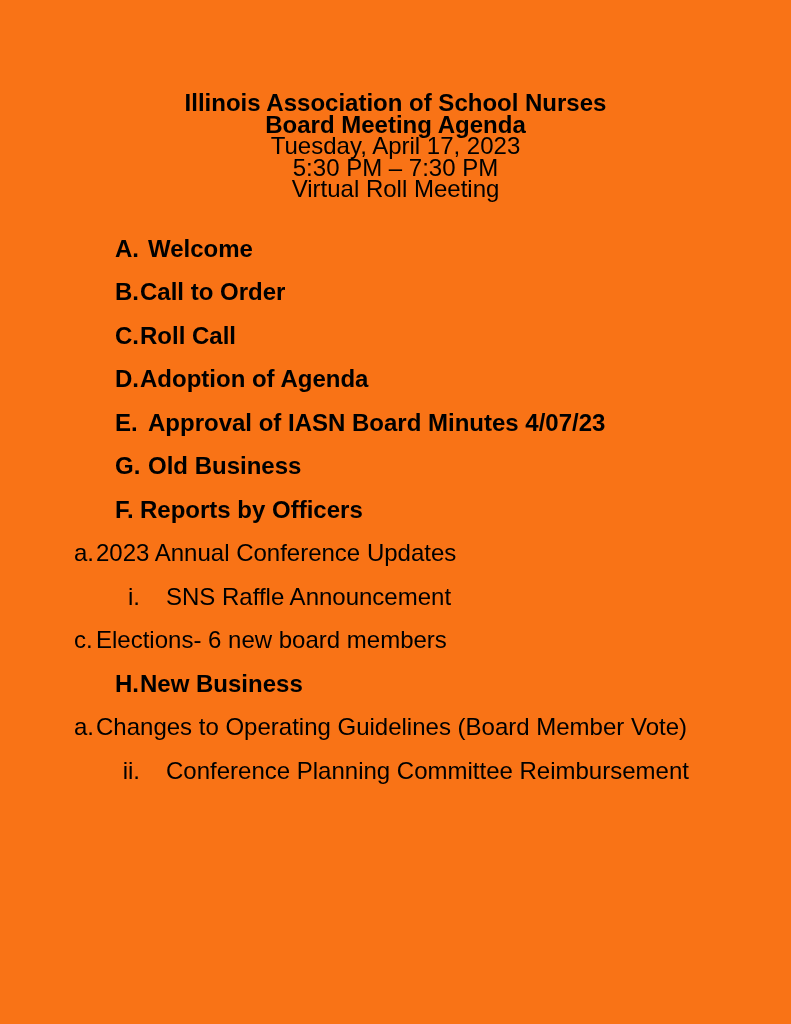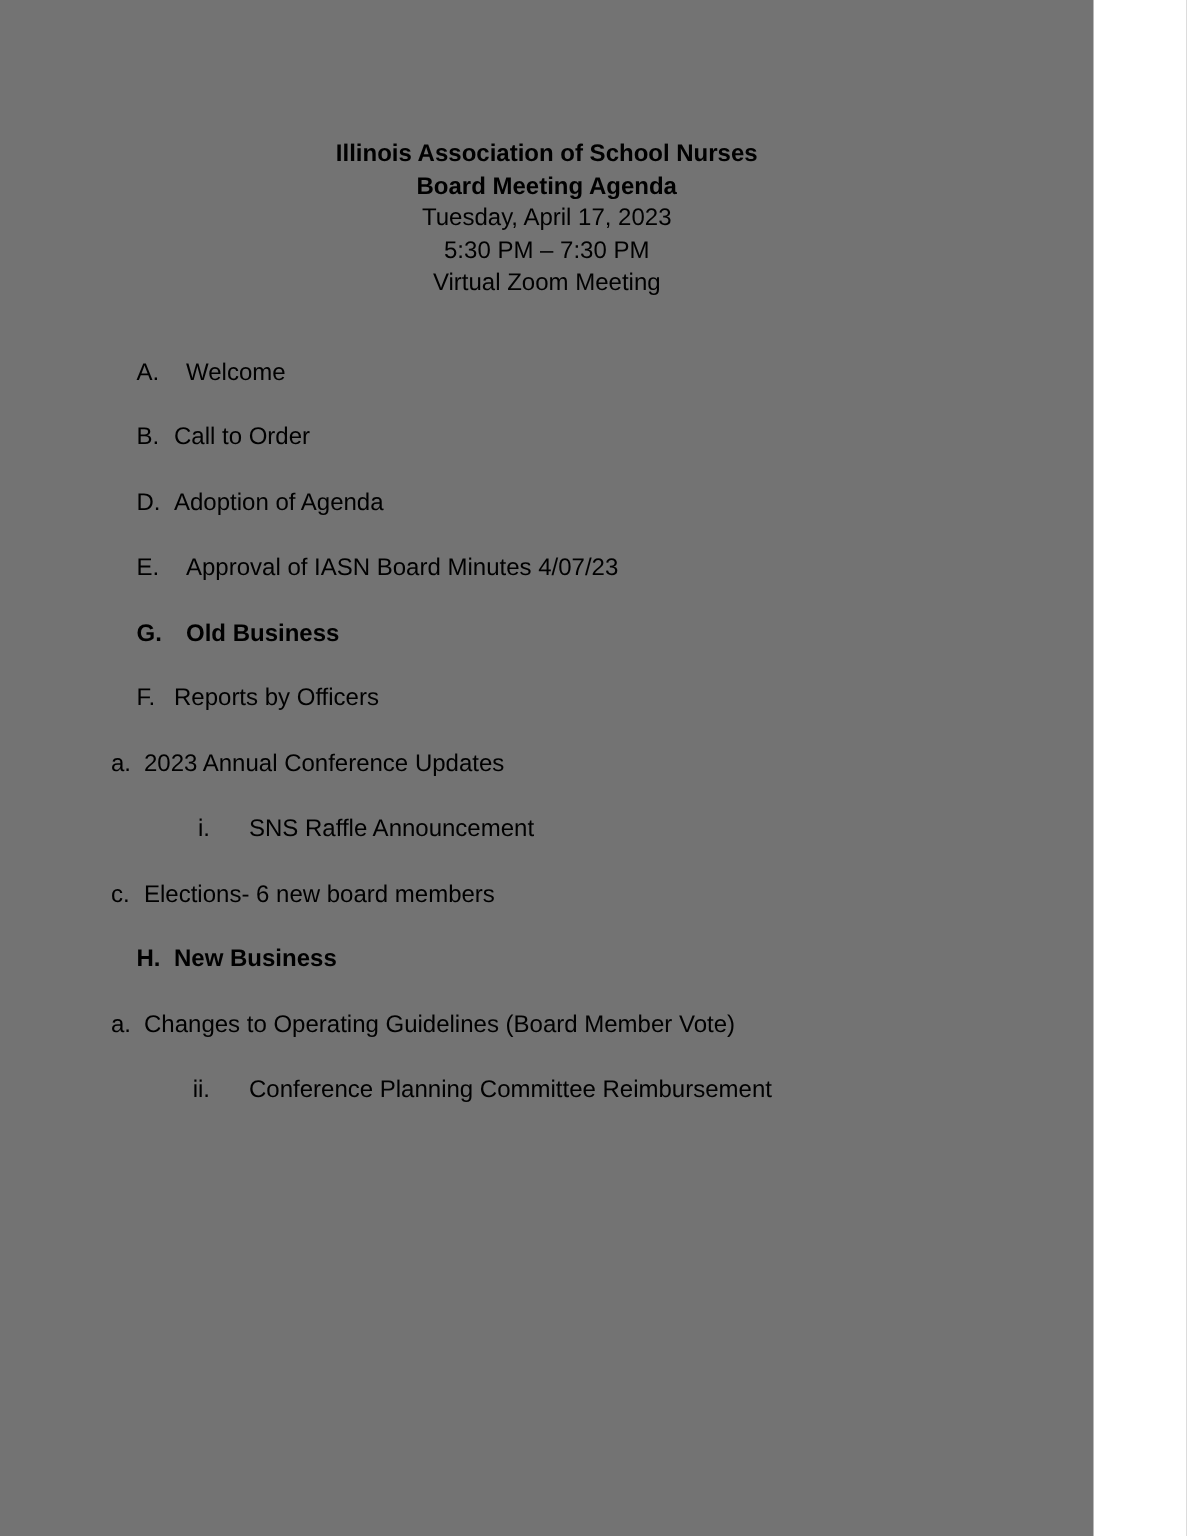--- a/index.html
+++ b/index.html
@@ -2,65 +2,66 @@
 <html><head>
 <meta charset="utf-8">
 <style>
   html, body {
     margin: 0;
     padding: 0;
     background: #ffffff;
   }
   .page {
     position: relative;
-    width: 729px;
+    width: 791px;
     height: 1024px;
-    background: #737373;
+    background: #f97316;
     color: #000000;
     font-family: "Liberation Sans", sans-serif;
-    font-size: 16px;
+    font-size: 24px;
     overflow: hidden;
   }
   .doc-header {
     padding-top: 92px;
     text-align: center;
     line-height: 21.5px;
   }
   .bold { font-weight: bold; }
   .agenda {
     margin-top: 38px;
   }
   .item {
     line-height: 22px;
     margin-bottom: 21.5px;
     white-space: pre-wrap;
   }
   .item .marker { display: inline-block; }
-  .lvl0 { padding-left: 91px; }
+  .lvl0 { padding-left: 115px; font-weight: bold; }
   .lvl0 .marker { width: 25px; }
   .lvl0.wide .marker { width: 33px; }
   .lvl1 { padding-left: 74px; }
   .lvl1 .marker { width: 22px; }
   .lvl2 { padding-left: 118px; }
   .lvl2 .marker { width: 22px; text-align: right; margin-right: 26px; }
 </style>
 </head>
 <body>
 
 <div class="page">
   <header class="doc-header">
     <div class="bold">Illinois Association of School Nurses</div>
     <div class="bold">Board Meeting Agenda</div>
     <div>Tuesday, April 17, 2023</div>
     <div>5:30 PM – 7:30 PM</div>
-    <div>Virtual Zoom Meeting</div>
+    <div>Virtual Roll Meeting</div>
   </header>
   <main class="agenda">
       <div class="item lvl0 wide"><span class="marker">A.</span><span class="text">Welcome</span></div>
       <div class="item lvl0"><span class="marker">B.</span><span class="text">Call to Order</span></div>
+      <div class="item lvl0"><span class="marker">C.</span><span class="text">Roll Call</span></div>
       <div class="item lvl0"><span class="marker">D.</span><span class="text">Adoption of Agenda</span></div>
       <div class="item lvl0 wide"><span class="marker">E.</span><span class="text">Approval of IASN Board Minutes 4/07/23</span></div>
       <div class="item lvl0 bold wide"><span class="marker">G.</span><span class="text">Old Business</span></div>
       <div class="item lvl0"><span class="marker">F.</span><span class="text">Reports by Officers</span></div>
       <div class="item lvl1"><span class="marker">a.</span><span class="text">2023 Annual Conference Updates</span></div>
       <div class="item lvl2"><span class="marker">i.</span><span class="text">SNS Raffle Announcement</span></div>
       <div class="item lvl1"><span class="marker">c.</span><span class="text">Elections- 6 new board members</span></div>
       <div class="item lvl0 bold"><span class="marker">H.</span><span class="text">New Business</span></div>
       <div class="item lvl1"><span class="marker">a.</span><span class="text">Changes to Operating Guidelines (Board Member Vote)</span></div>
       <div class="item lvl2"><span class="marker">ii.</span><span class="text">Conference Planning Committee Reimbursement</span></div>

